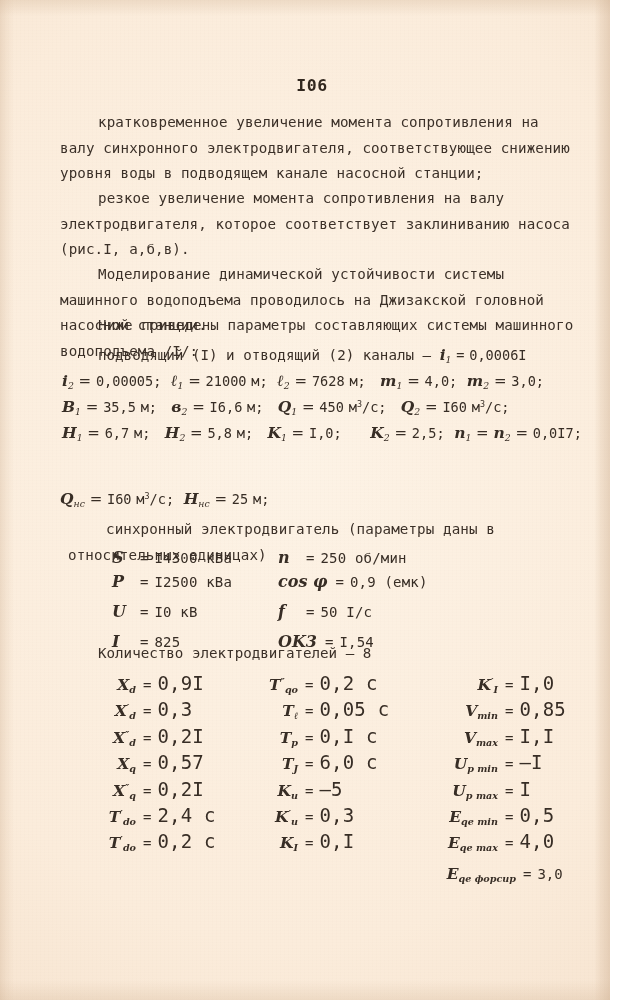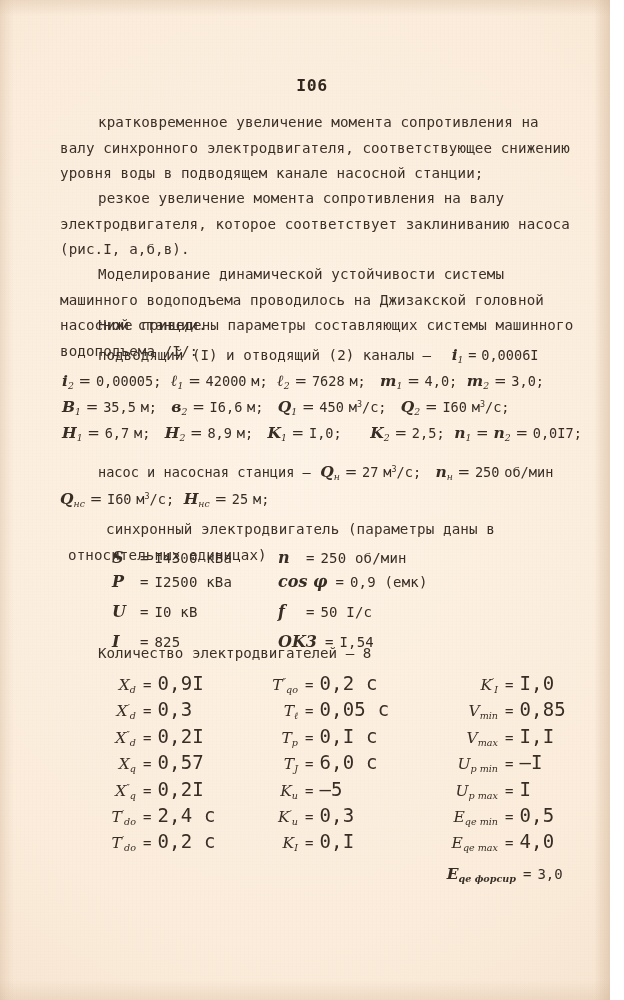--- a/index.html
+++ b/index.html
@@ -149,21 +149,21 @@
     height: 26.4px;
     font-family: "DejaVu Serif", "Liberation Serif", serif;
     font-size: 15px;
     color: #372d25;
     white-space: nowrap;
   }
   .prow .sym {
     display: inline-block;
     text-align: right;
     font-style: italic;
-    font-weight: 400;
+    font-weight: 700;
     font-size: 15.5px;
     padding-right: 7px;
   }
   .col-1 .prow .sym { width: 52px; }
   .col-2 .prow .sym { width: 46px; }
   .col-3 .prow .sym { width: 92px; }
   .prow .eq { padding-right: 6px; font-family: "DejaVu Sans Mono","Liberation Mono",monospace; font-size: 14px; }
   .prow .val { font-family: "DejaVu Sans Mono","Liberation Mono",monospace; font-size: 19px; letter-spacing: 0.2px; }
 
   .extra-row {
@@ -234,29 +234,29 @@
   <div class="body-block p-indent" style="top:186px;">резкое увеличение момента сопротивления на валу электродвигателя, которое соответствует заклиниванию насоса (рис.I, а,б,в).</div>
 
   <div class="body-block p-indent" style="top:110px;">кратковременное увеличение момента сопротивления на валу синхронного электродвигателя, соответствующее снижению уровня воды в подводящем канале насосной станции;</div>
 
   <div class="body-block p-indent" style="top:313px;">Ниже приведены параметры составляющих системы машинного водоподъема /I/:</div>
 
   <div class="body-block p-indent" style="top:262px;">Моделирование динамической устойчивости системы машинного водоподъема  проводилось на Джизакской головной насосной станции.</div>
 
   <div class="mono-line" style="left:98px; top:345px;">
     <span>подводящий (I) и отводящий (2) каналы –</span>
-    <span class="math" style="position:static; margin-left:12px;">
+    <span class="math" style="position:static; ">
       <var class="v">i</var><sub>1</sub> <span class="unit">=</span>
       <span class="unit">0,0006I</span>
     </span>
   </div>
 
   <div class="math" style="left:62px; top:371px;">
     <var class="v">i</var><sub>2</sub> = <span class="unit">0,00005</span><span class="unit">;</span>
-    &nbsp;<var class="v">ℓ</var><sub>1</sub> = <span class="unit">42000</span>
+    &nbsp;<var class="v">ℓ</var><sub>1</sub> = <span class="unit">21000</span>
     <span class="unit">м</span><span class="unit">;</span>
     &nbsp;<var class="v">ℓ</var><sub>2</sub> = <span class="unit">7628</span>
     <span class="unit">м</span><span class="unit">;</span>
     &nbsp;&nbsp;<var class="v">m</var><sub>1</sub> = <span class="unit">4,0</span><span class="unit">;</span>
     &nbsp;<var class="v">m</var><sub>2</sub> = <span class="unit">3,0</span><span class="unit">;</span>
   </div>
 
   <div class="math" style="left:62px; top:397px;">
     <var class="v">B</var><sub>1</sub> = <span class="unit">35,5</span>
     <span class="unit">м</span><span class="unit">;</span>
@@ -264,34 +264,27 @@
     <span class="unit">м</span><span class="unit">;</span>
     &nbsp;&nbsp;<var class="v">Q</var><sub>1</sub> = <span class="unit">450</span>
     <span class="unit">м<sup>3</sup>/с;</span>
     &nbsp;&nbsp;<var class="v">Q</var><sub>2</sub> = <span class="unit">I60</span>
     <span class="unit">м<sup>3</sup>/с;</span>
   </div>
 
   <div class="math" style="left:62px; top:423px;">
     <var class="v">H</var><sub>1</sub> = <span class="unit">6,7</span>
     <span class="unit">м</span><span class="unit">;</span>
-    &nbsp;&nbsp;<var class="v">H</var><sub>2</sub> = <span class="unit">8,9</span>
+    &nbsp;&nbsp;<var class="v">H</var><sub>2</sub> = <span class="unit">5,8</span>
     <span class="unit">м</span><span class="unit">;</span>
     &nbsp;&nbsp;<var class="v">K</var><sub>1</sub> = <span class="unit">I,0</span><span class="unit">;</span>
     &nbsp;&nbsp;&nbsp;&nbsp;&nbsp;<var class="v">K</var><sub>2</sub> = <span class="unit">2,5</span><span class="unit">;</span>
     &nbsp;<var class="v">n</var><sub>1</sub> = <var class="v">n</var><sub>2</sub> = <span class="unit">0,0I7</span><span class="unit">;</span>
   </div>
 
-  <div class="math" style="left:98px; top:462px;">
-    <span class="unit">насос и насосная станция –</span>
-    &nbsp;<var class="v">Q</var><sub>н</sub> = <span class="unit">27</span>
-    <span class="unit">м<sup>3</sup>/с;</span>
-    &nbsp;&nbsp;<var class="v">n</var><sub>н</sub> = <span class="unit">250</span>
-    <span class="unit">об/мин</span>
-  </div>
 
   <div class="math" style="left:60px; top:489px;">
     <var class="v">Q</var><sub>нс</sub> = <span class="unit">I60</span>
     <span class="unit">м<sup>3</sup>/с;</span>
     &nbsp;<var class="v">H</var><sub>нс</sub> = <span class="unit">25</span>
     <span class="unit">м</span><span class="unit">;</span>
   </div>
 
   <div class="body-block p-indent" style="top:517px;margin-left:8px;">синхронный электродвигатель (параметры даны в относительных единицах)</div>
 

